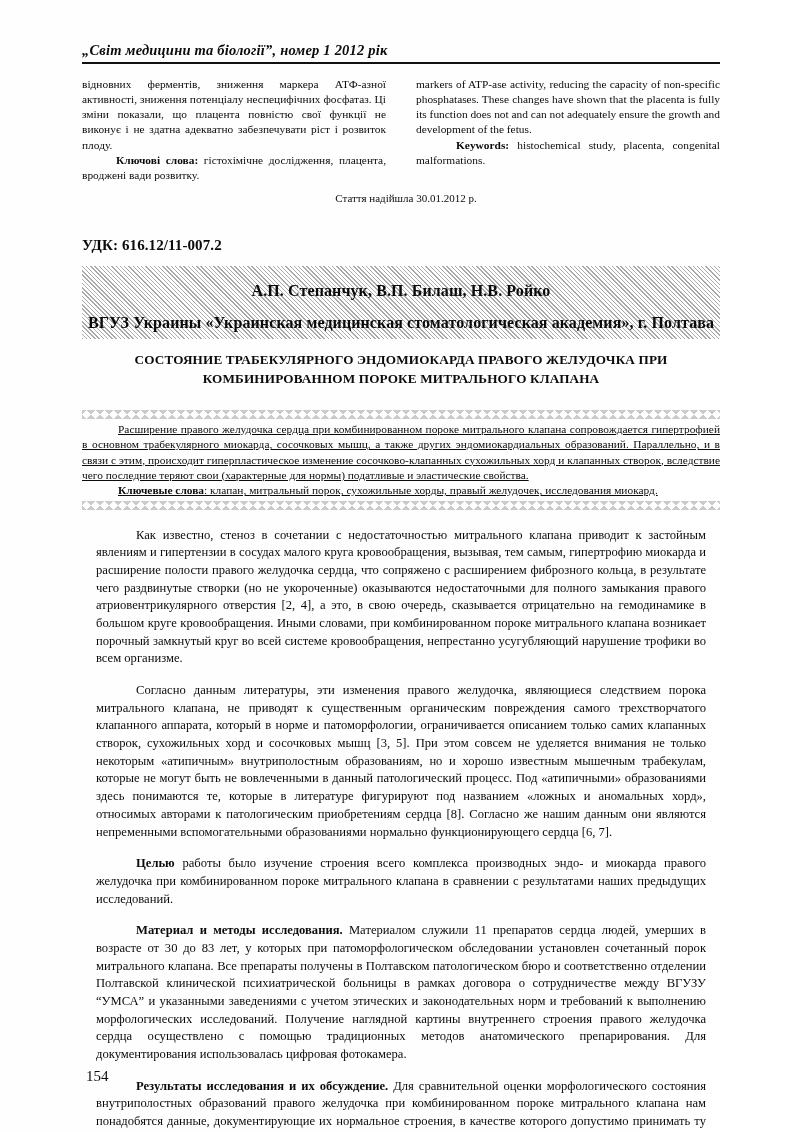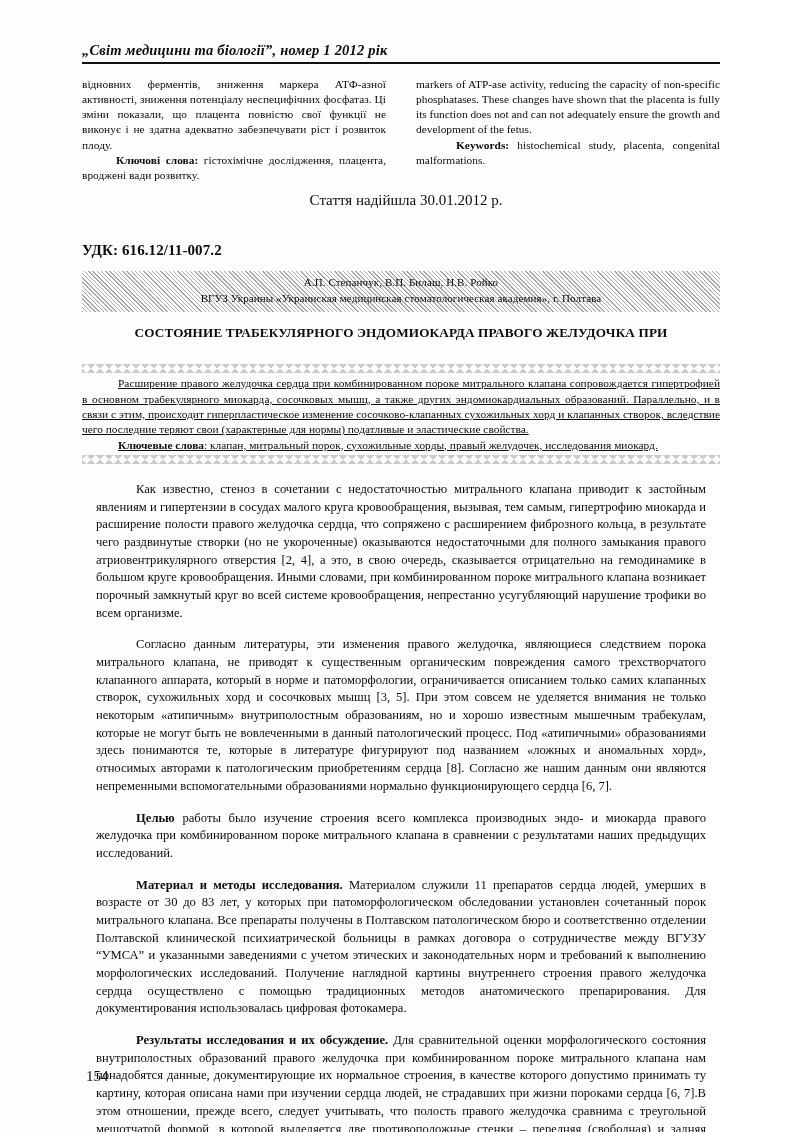--- a/index.html
+++ b/index.html
@@ -60,21 +60,21 @@
     font-weight: bold;
   }
   .kw-para {
     text-indent: 34px;
   }
   .kw-para-en {
     text-indent: 40px;
   }
   .received {
     text-align: center;
-    font-size: 15px;
+    font-size: 11px;
     margin-top: 9px;
     padding-left: 10px;
   }
 
   
   .udc {
     margin-top: 33px;
     font-size: 15px;
     font-weight: bold;
     letter-spacing: 0.1px;
@@ -88,25 +88,26 @@
     background-color: #ffffff;
     background-image: repeating-linear-gradient(
       45deg,
       #aaaaaa 0px,
       #aaaaaa 1px,
       #ffffff 1px,
       #ffffff 3px
     );
   }
   .author-band .line {
-    font-size: 11px;
-    font-weight: normal;
+    font-size: 16px;
+    font-weight: bold;
     line-height: 1.45;
     letter-spacing: 0.1px;
     color: #0a0a0a;
+    margin-top: 9px;
   }
 
   
   .art-title {
     margin-top: 12px;
     text-align: center;
     font-size: 13.2px;
     font-weight: bold;
     line-height: 1.38;
     letter-spacing: 0.15px;
@@ -203,20 +204,21 @@
 
     <div class="udc">УДК: 616.12/11-007.2</div>
 
     <div class="author-band">
       <div class="line">А.П. Степанчук, В.П. Билаш, Н.В. Ройко</div>
       <div class="line">ВГУЗ Украины «Украинская медицинская стоматологическая академия», г. Полтава</div>
     </div>
 
     <div class="art-title">
       <div>СОСТОЯНИЕ ТРАБЕКУЛЯРНОГО ЭНДОМИОКАРДА ПРАВОГО ЖЕЛУДОЧКА ПРИ</div>
+      <div>КОМБИНИРОВАННОМ ПОРОКЕ МИТРАЛЬНОГО КЛАПАНА</div>
     </div>
 
     <div class="abstract-block">
       <div class="zig"></div>
       <div class="abstract-body">
         <p>Расширение правого желудочка сердца при комбинированном пороке митрального клапана сопровождается гипертрофией в основном трабекулярного миокарда, сосочковых мышц, а также других эндомиокардиальных образований. Параллельно, и в связи с этим, происходит гиперпластическое изменение сосочково-клапанных сухожильных хорд и клапанных створок, вследствие чего последние теряют свои (характерные для нормы) податливые и эластические свойства.</p>
         <p><span class="kw">Ключевые слова</span><span>: клапан, митральный порок, сухожильные хорды, правый желудочек, исследования миокард.</span></p>
       </div>
       <div class="zig"></div>
     </div>

